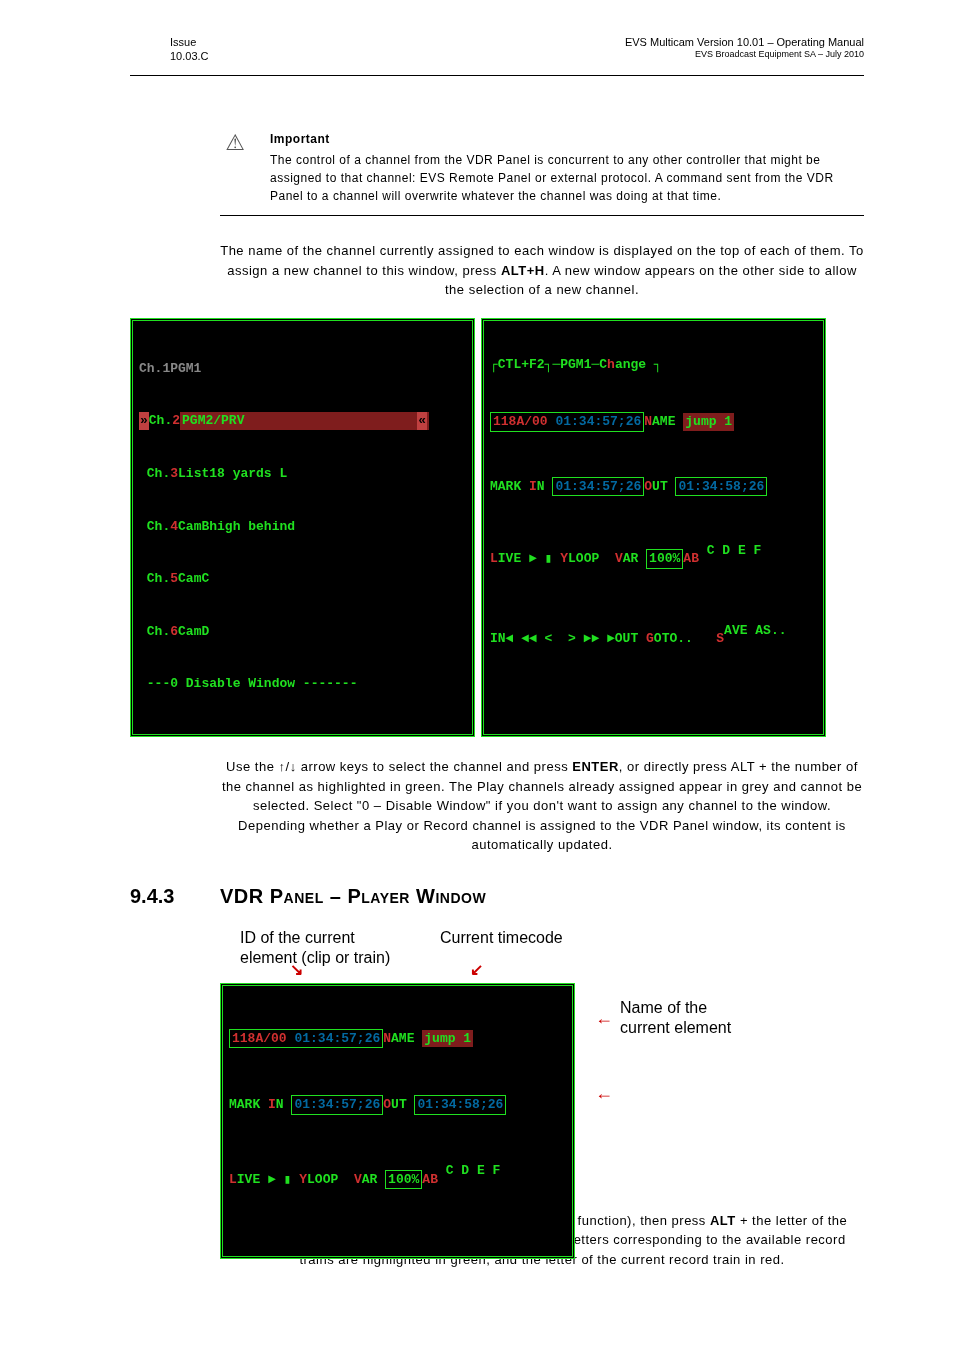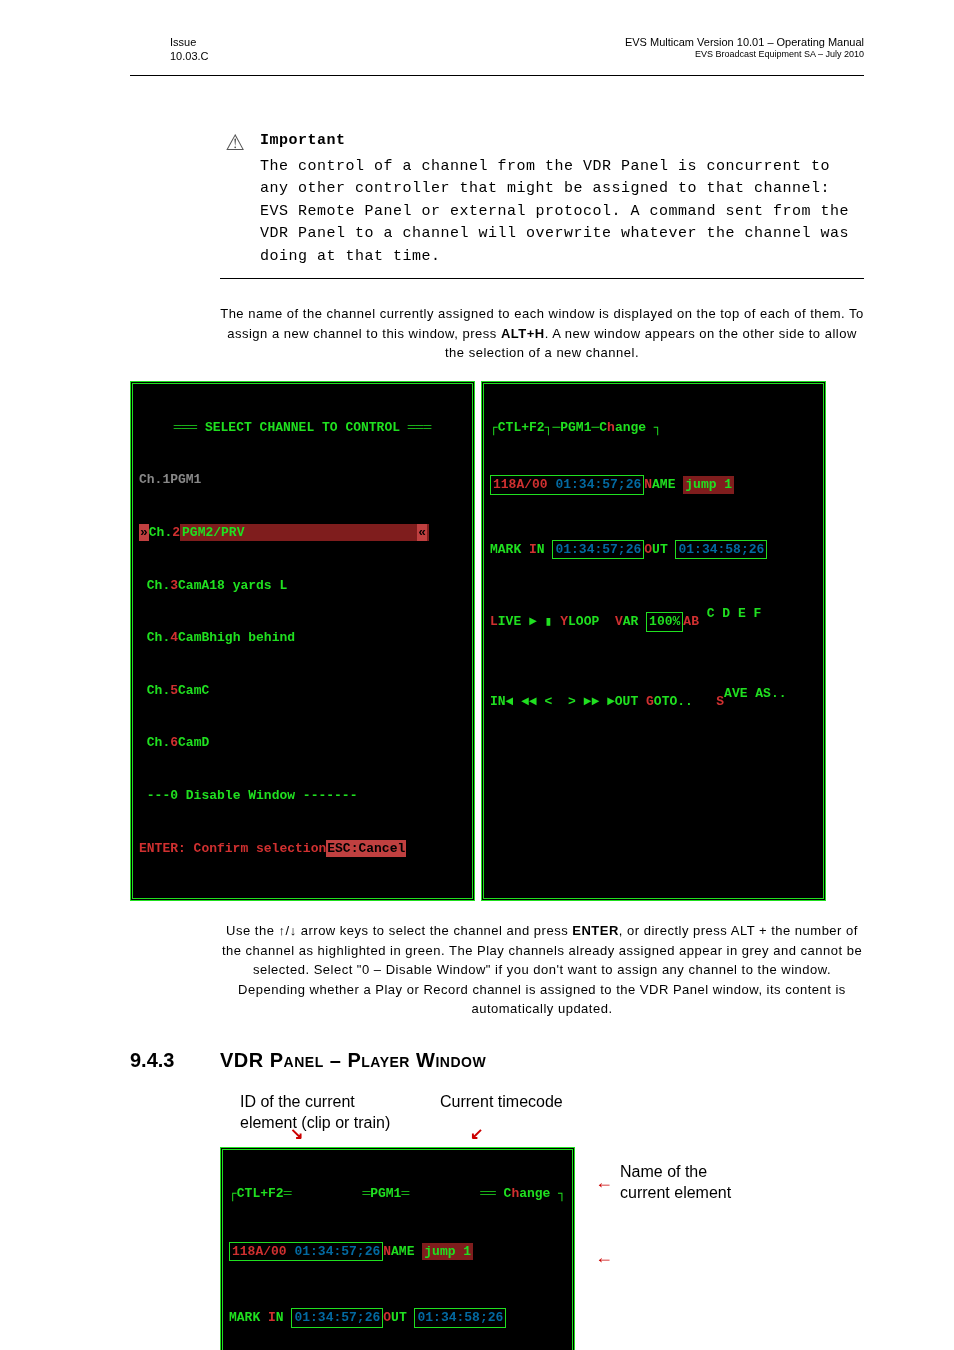--- a/index.html
+++ b/index.html
@@ -50,21 +50,21 @@
   }
   .callout-icon {
     width: 30px;
     flex-shrink: 0;
     font-size: 22px;
     line-height: 1;
     text-align: center;
     padding-top: 2px;
     color: #555;
   }
-  .callout-body { margin-left: 10px; font-size: 15px; line-height: 1.5; letter-spacing: 0.5px; font-family: Liberation Mono, monospace; }
+  .callout-body { margin-left: 20px; font-size: 12px; line-height: 1.5; letter-spacing: 0.5px; }
   .callout-body .title { font-weight: bold; margin-bottom: 3px; }
   .para {
     margin-left: 90px;
     font-size: 13px;
     line-height: 1.5;
     letter-spacing: 0.5px;
     margin-bottom: 18px;
     text-align: center;
   }
   .kbd { font-weight: bold; }
@@ -169,29 +169,27 @@
       </div>
     </div>
 
     <div class="para">
       <span>The name of the channel currently assigned to each window is displayed on the top of each of them. To assign a new channel to this window, press </span><span class="kbd">ALT+H</span><span>. A new window appears on the other side to allow the selection of a new channel.</span>
     </div>
 
     <div class="terminal-row">
 
       <div class="terminal">
-        <div style="text-align:center; margin-top:-4px;">═══ <span>SELECT CHANNEL TO CONTROL</span> ═══</div>
         <div class="row grey"><span>Ch.</span><span>1</span> <span>PGM1</span></div>
         <div class="row"><span class="redbg">»</span><span>Ch.</span><span class="red">2</span> <span class="bluebox" style="display:inline-block; width:245px;"><span>PGM2/PRV</span><span style="float:right" class="redbg">«</span></span></div>
-        <div class="row"><span> Ch.</span><span class="red">3</span> <span>CamA</span>    <span>18 yards L</span></div>
+        <div class="row"><span> Ch.</span><span class="red">3</span> <span>List</span>    <span>18 yards L</span></div>
         <div class="row"><span> Ch.</span><span class="red">4</span> <span>CamB</span>    <span>high behind</span></div>
         <div class="row"><span> Ch.</span><span class="red">5</span> <span>CamC</span></div>
         <div class="row"><span> Ch.</span><span class="red">6</span> <span>CamD</span></div>
         <div class="row"><span> </span><span>---0 Disable Window -------</span></div>
-        <div class="row"><span class="red">ENTER: Confirm selection</span>  <span class="redbg">ESC:Cancel</span></div>
       </div>
 
       <div class="terminal2">
         <div class="row" style="justify-content:flex-start; margin-top:-4px;">
           <span>┌<span>CTL+F2</span>┐</span>
           <span>─<span>PGM1</span>─</span>
           <span>C<span class="red">h</span>ange ┐</span>
         </div>
         <div class="row" style="margin-top:4px;">
           <span class="borderbox"><span class="red">118A/00</span> <span class="cyan">01:34:57;26</span></span> <span class="red">N</span>AME <span class="bluebox">jump 1</span>
@@ -217,25 +215,20 @@
       <div class="heading-txt">VDR Panel – Player Window</div>
     </div>
 
     <div class="ann-wrap">
       <div class="ann-label" style="top:0; left:20px; width:170px;">ID of the current element (clip or train)</div>
       <div class="ann-label" style="top:0; left:220px;">Current timecode</div>
       <div class="arrow" style="top:32px; left:70px;">↘</div>
       <div class="arrow" style="top:32px; left:250px;">↙</div>
 
       <div class="terminal2 ann-term">
-        <div class="row" style="justify-content:space-between; margin-top:-4px;">
-          <span>┌<span>CTL+F2</span>═</span>
-          <span>═<span>PGM1</span>═</span>
-          <span>══ C<span class="red">h</span>ange ┐</span>
-        </div>
         <div class="row" style="margin-top:4px;">
           <span class="borderbox"><span class="red">118A/00</span> <span class="cyan">01:34:57;26</span></span> <span class="red">N</span>AME <span class="bluebox">jump 1</span>
         </div>
         <div class="row" style="margin-top:12px;">
           <span>MARK </span><span class="red">I</span>N <span class="cyan borderbox">01:34:57;26</span>    <span class="red">O</span>UT <span class="cyan borderbox">01:34:58;26</span>
         </div>
         <div class="row" style="margin-top:12px;">
           <span class="red">L</span>IVE ► ▮ <span class="red">Y</span>LOOP  <span class="red">V</span>AR <span class="borderbox">100%</span>   <span class="red">A</span> <span class="red">B</span> C D E F
         </div>
         

